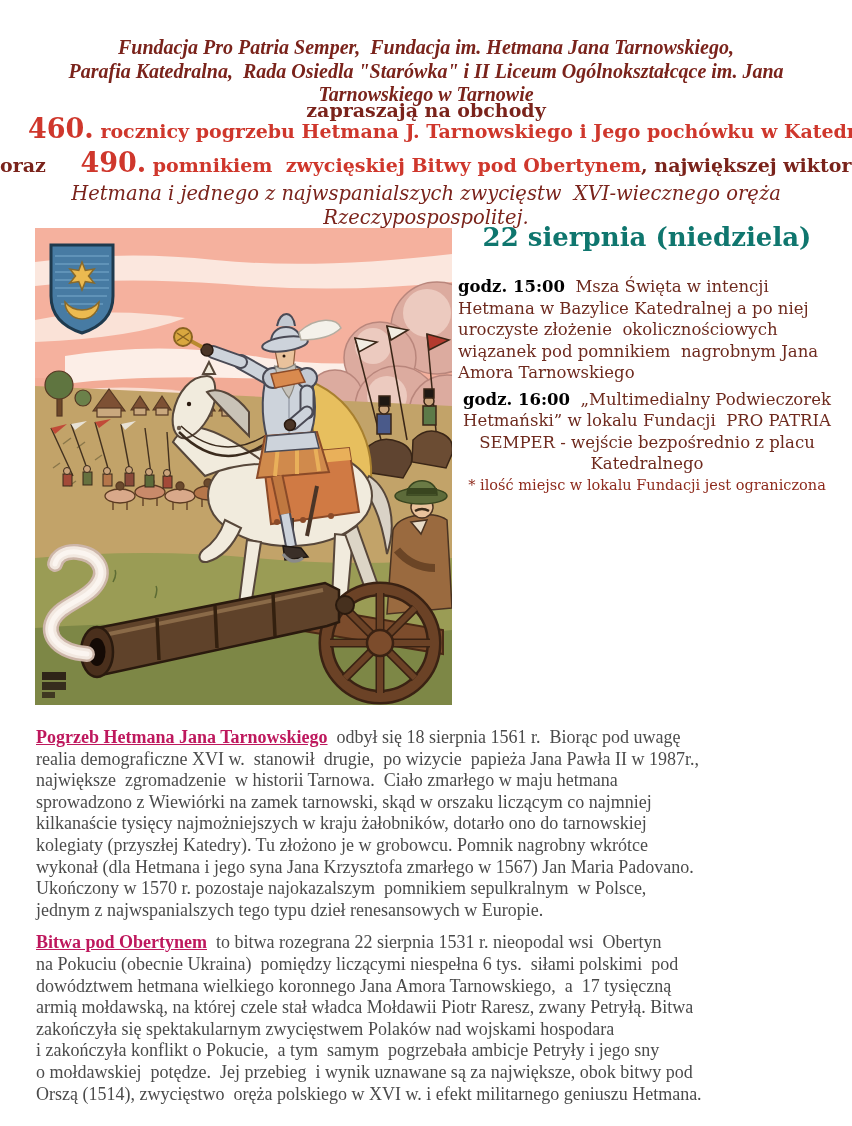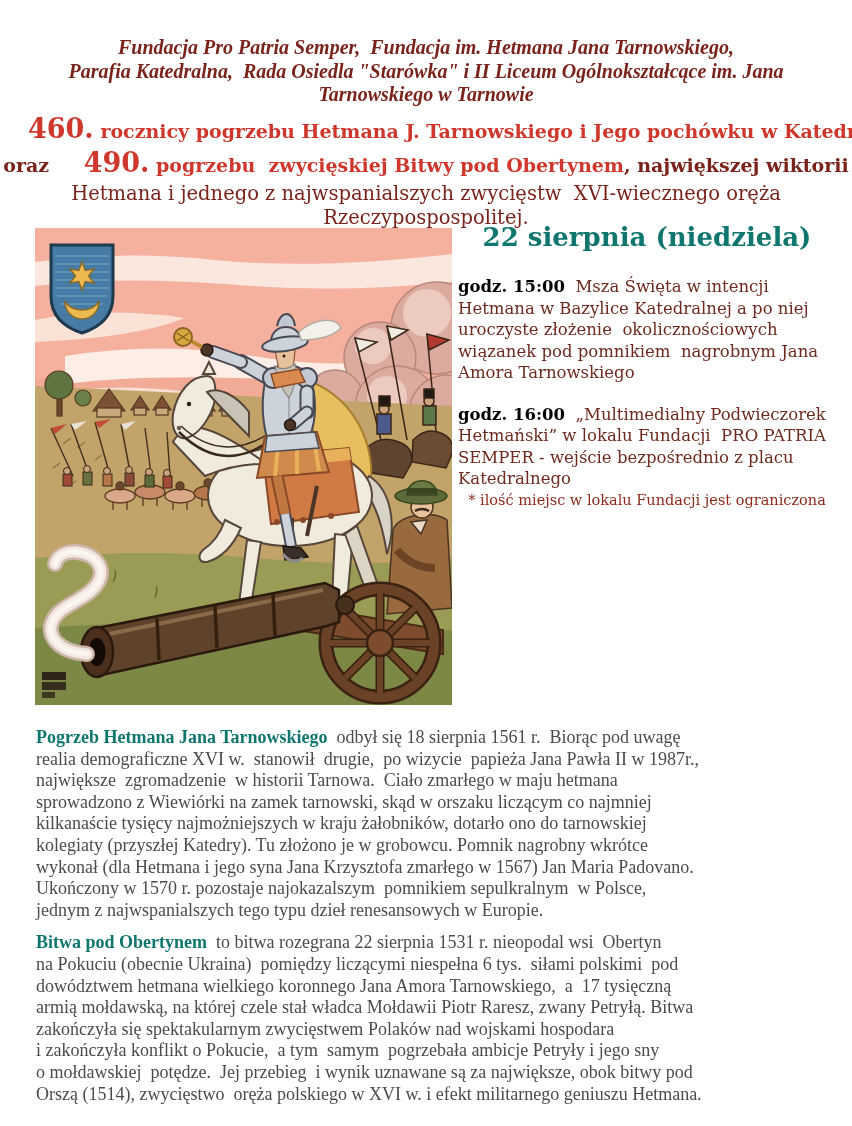--- a/index.html
+++ b/index.html
@@ -11,56 +11,57 @@
          font-size:20px; line-height:23.5px; color:#7a231b; white-space:pre;margin-top:8px; }
   .invite { position:absolute; top:99px; left:0; right:0; text-align:center;
             font-weight:bold; font-size:19px; color:#7a231b; }
 
   .title { position:absolute; top:112px; left:0; right:0; text-align:center; }
   .title .t1 { font-size:19px; font-weight:bold; color:#cf372c; line-height:33px; white-space:pre; }
   .title .t2 { font-size:19px; line-height:30px; white-space:pre; }
   .title .num { font-size:27px; font-weight:bold; color:#cf372c;padding-left:28px; }
   .title .red { font-weight:bold; color:#cf372c; }
   .title .dark { color:#7a231b; font-weight:bold; }
-  .title .t3 { font-size:19.5px; line-height:24px; color:#7a231b; white-space:pre; margin-top:2px; }
+  .title .t3 { font-size:19.5px; line-height:24px; color:#7a231b; white-space:pre; margin-top:2px;font-style:italic; }
 
   .illu { position:absolute; left:35px; top:228px; width:417px; height:477px; }
   .illu svg { display:block; }
 
   .event { position:absolute; left:458px; top:222px; width:378px;
            color:#6e2a1e; font-size:16.5px; line-height:21.5px; }
   .event h2 { margin:0; text-align:center; font-size:26px; line-height:30px;
               color:#0f766e; font-weight:bold; }
   .event p { margin:0; white-space:pre-wrap; }
   .event .s1 { margin-top:24px; }
-  .event .s2 { margin-top:20px; }
+  .event .s2 { margin-top:5px;text-align:center; }
   .event .details { margin-top:15px; }
   .time { color:#000000; font-weight:bold; }
   .admission { margin-top:10px; text-align:center; font-size:20px; line-height:26px; }
   .admission .b { font-weight:bold; }
   .footnote { margin-top:16px; text-align:center; font-size:14.5px; color:#8e2a1c; }
 
   .articles { position:absolute; left:36px; top:727px; width:782px;
               font-family:"Liberation Serif", serif; color:#4b4b4b;
               font-size:18px; line-height:21.6px; }
   .articles p { margin:0 0 11px 0; white-space:pre-wrap; }
-  .articles .lead { font-weight:bold; color:#0f766e; }
+  .articles .lead { font-weight:bold; color:#be185d;text-decoration:underline; }
 </style>
 </head>
 <body>
 
 <div class="page">
 
   <div class="org">Fundacja Pro Patria Semper,  Fundacja im. Hetmana Jana Tarnowskiego,
 Parafia Katedralna,  Rada Osiedla "Starówka" i II Liceum Ogólnokształcące im. Jana
 Tarnowskiego w Tarnowie</div>
+  <div class="invite">zapraszają na obchody</div>
 
   <div class="title">
     <div class="t1"><span class="num">460.</span><span> rocznicy pogrzebu Hetmana J. Tarnowskiego i Jego pochówku w Katedrze</span></div>
-    <div class="t2"><span class="dark">oraz </span><span class="num">490.</span><span class="red"> pogrzebu  zwycięskiej Bitwy pod Obertynem</span><span class="dark">, największej wiktorii</span></div>
+    <div class="t2"><span class="dark">oraz </span><span class="num">490.</span><span class="red"> pomnikiem  zwycięskiej Bitwy pod Obertynem</span><span class="dark">, największej wiktorii</span></div>
     <div class="t3">Hetmana i jednego z najwspanialszych zwycięstw  XVI-wiecznego oręża
 Rzeczypospospolitej.</div>
   </div>
 
   <div class="illu">
     <svg width="417" height="477" viewBox="0 0 417 477" xmlns="http://www.w3.org/2000/svg">
 
       <rect x="0" y="0" width="417" height="200" fill="#f5b19e"></rect>
       <rect x="0" y="150" width="417" height="60" fill="#f2ab96"></rect>
       <g>

